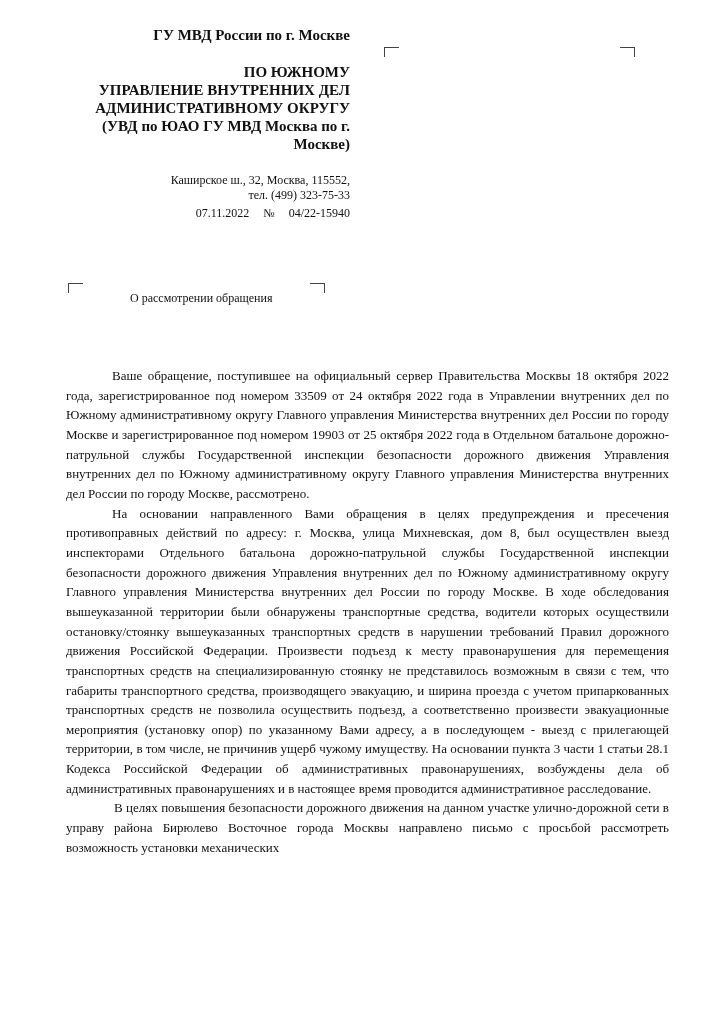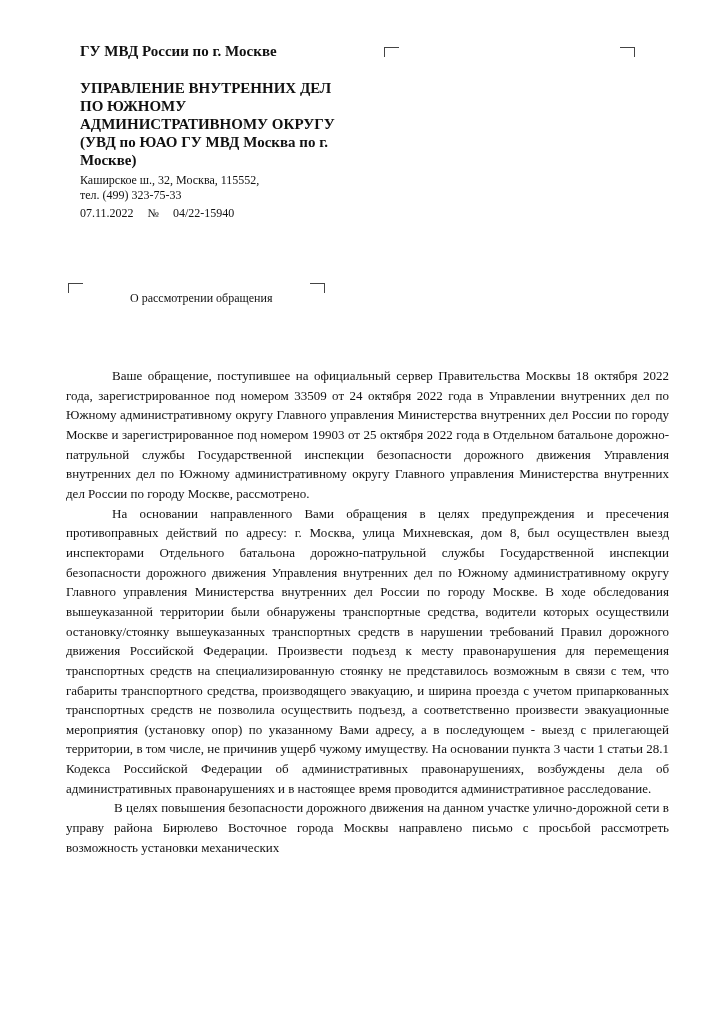--- a/index.html
+++ b/index.html
@@ -1,22 +1,22 @@
 <!DOCTYPE html>
 <html><head>
 <meta charset="utf-8">
 <style>
   html, body { margin: 0; padding: 0; background: #ffffff; }
   body { width: 707px; height: 1024px; position: relative; overflow: hidden; font-family: "Liberation Serif", serif; color: #111; }
   .page { position: absolute; left: 0; top: 0; width: 707px; height: 1024px; background: #fff; }
 
-  .header-block { position: absolute; left: 80px; top: 42px; width: 270px; text-align: left; }
+  .header-block { position: absolute; left: 80px; top: 26px; width: 270px; text-align: right; }
   .ministry { font-weight: bold; font-size: 15px; line-height: 18px; }
   .dept { margin-top: 19px; font-weight: bold; font-size: 15px; line-height: 18px; }
-  .address { margin-top: 4px; font-size: 12px; line-height: 14.5px; }
+  .address { margin-top: 20px; font-size: 12px; line-height: 14.5px; }
   .regline { margin-top: 4px; font-size: 12px; line-height: 14px; }
   .regline span { display: inline-block; }
   .regline .num-sign { margin: 0 14px; }
 
   .corner { position: absolute; width: 14px; height: 9px; border-color: #444; border-style: solid; border-width: 0; }
   .corner.tl { border-top-width: 1.5px; border-left-width: 1.5px; }
   .corner.tr { border-top-width: 1.5px; border-right-width: 1.5px; }
 
   .subject { position: absolute; left: 130px; top: 291px; font-size: 12px; line-height: 14px; }
 
@@ -25,22 +25,22 @@
   .body-text p.p3 { text-indent: 48px; }
 </style>
 </head>
 <body>
 
 <div class="page">
 
   <div class="header-block">
     <div class="ministry">ГУ МВД России по г. Москве</div>
     <div class="dept">
+      <div>ПО ЮЖНОМУ</div>
       <div>УПРАВЛЕНИЕ ВНУТРЕННИХ ДЕЛ</div>
-      <div>ПО ЮЖНОМУ</div>
       <div>АДМИНИСТРАТИВНОМУ ОКРУГУ</div>
       <div>(УВД по ЮАО ГУ МВД Москва по г.</div>
       <div>Москве)</div>
     </div>
     <div class="address">
       <div>Каширское ш., 32, Москва, 115552,</div>
       <div>тел. (499) 323-75-33</div>
     </div>
     <div class="regline">
       <span>07.11.2022</span><span class="num-sign">№</span><span>04/22-15940</span>

